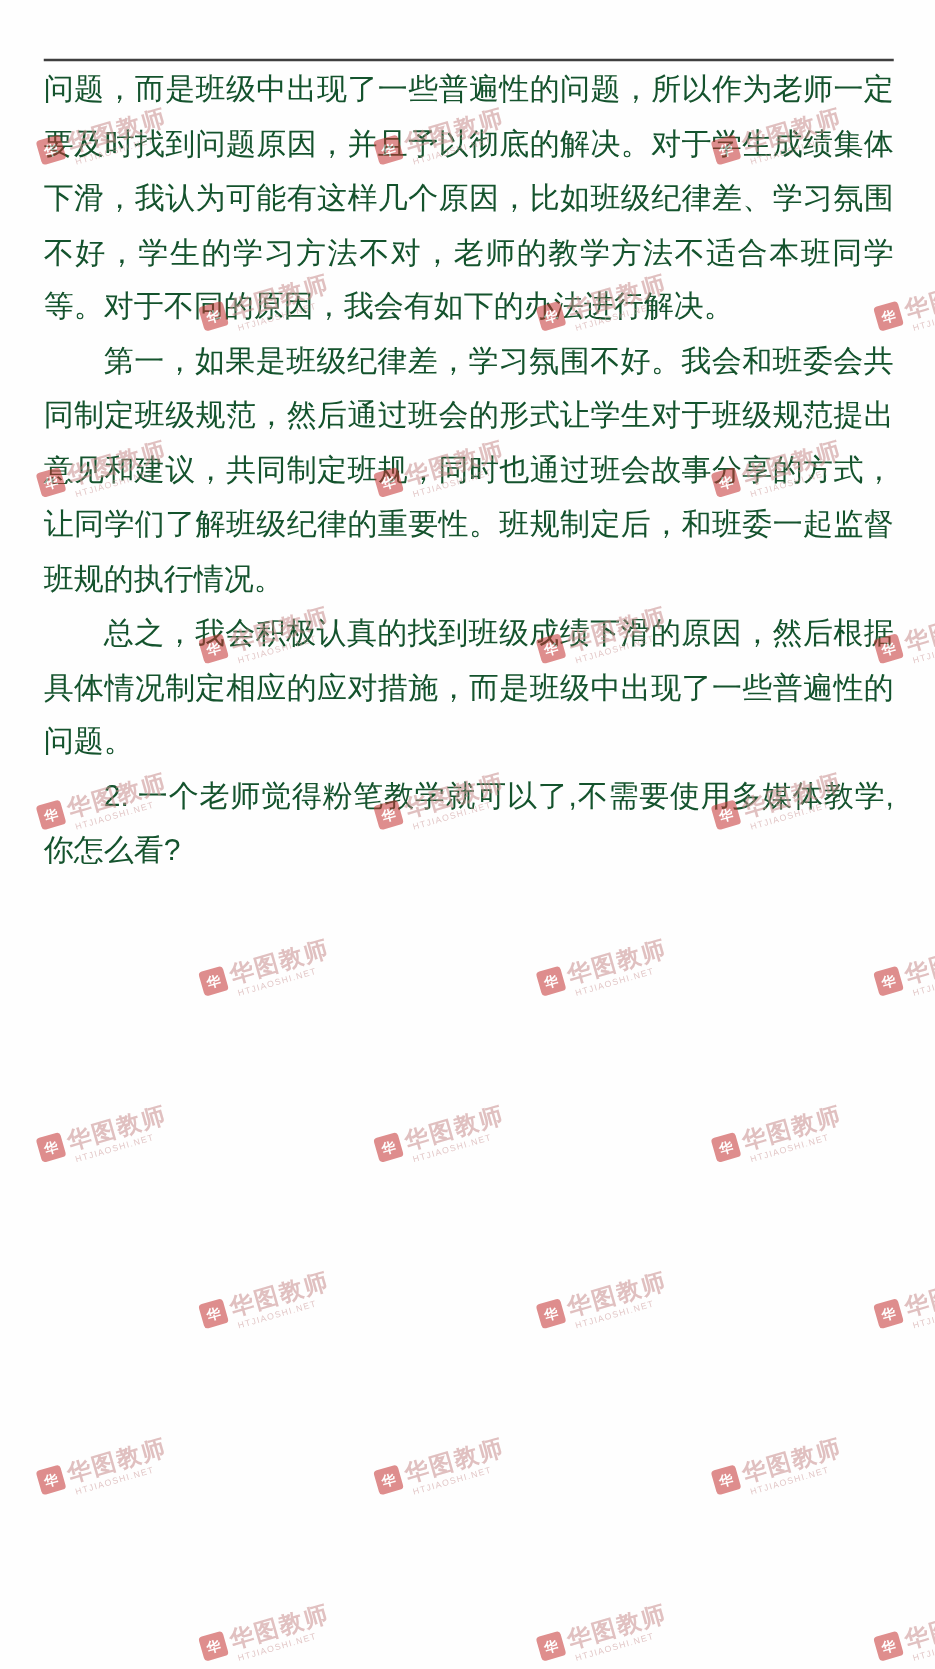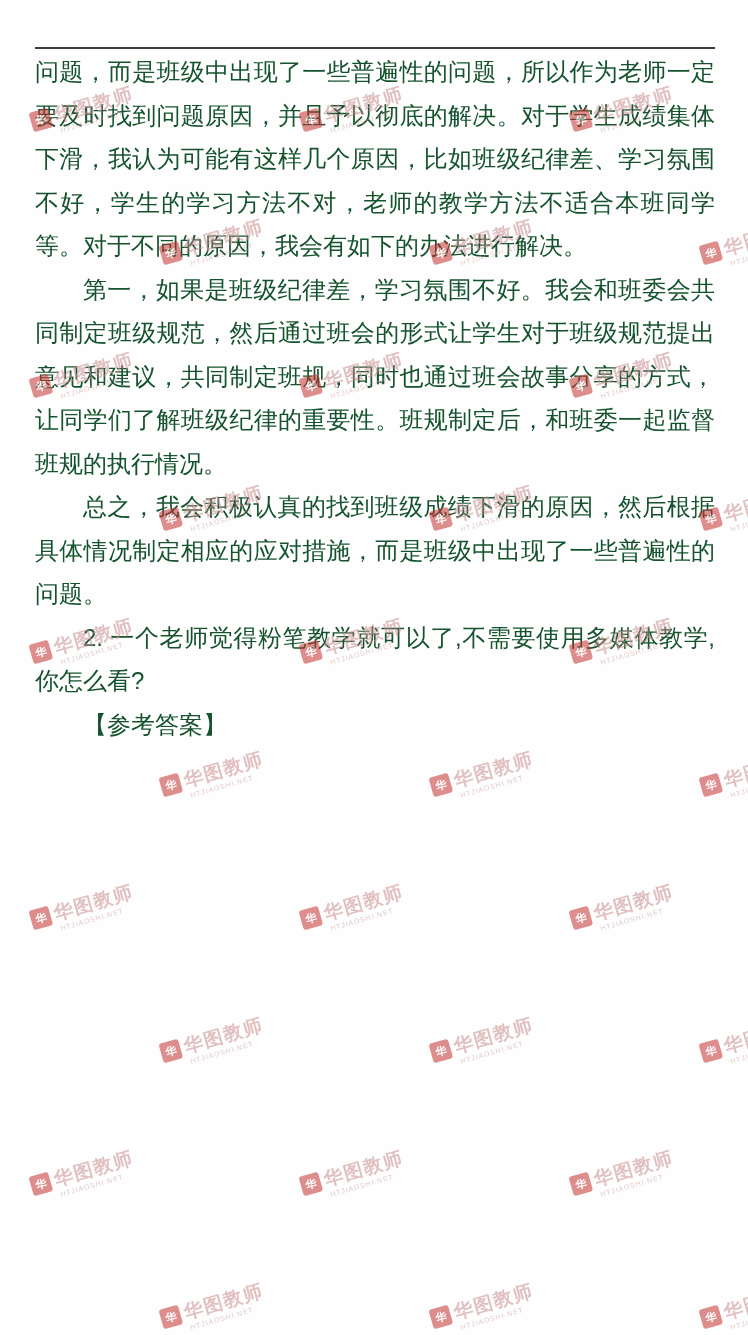--- a/index.html
+++ b/index.html
@@ -255,17 +255,16 @@
   <div class="content">
 
 
     <hr class="sep">
 
     <div class="bodytext">
       <p class="para">问题，而是班级中出现了一些普遍性的问题，所以作为老师一定要及时找到问题原因，并且予以彻底的解决。对于学生成绩集体下滑，我认为可能有这样几个原因，比如班级纪律差、学习氛围不好，学生的学习方法不对，老师的教学方法不适合本班同学等。对于不同的原因，我会有如下的办法进行解决。</p>
       <p class="para indent">第一，如果是班级纪律差，学习氛围不好。我会和班委会共同制定班级规范，然后通过班会的形式让学生对于班级规范提出意见和建议，共同制定班规，同时也通过班会故事分享的方式，让同学们了解班级纪律的重要性。班规制定后，和班委一起监督班规的执行情况。</p>
       <p class="para indent">总之，我会积极认真的找到班级成绩下滑的原因，然后根据具体情况制定相应的应对措施，而是班级中出现了一些普遍性的问题。</p>
       <p class="para indent bold">2. 一个老师觉得粉笔教学就可以了,不需要使用多媒体教学,你怎么看?</p>
-      <p class="para indent">【参考答案】</p>
     </div>
 
   </div>
 </div>
 
 </body></html>

